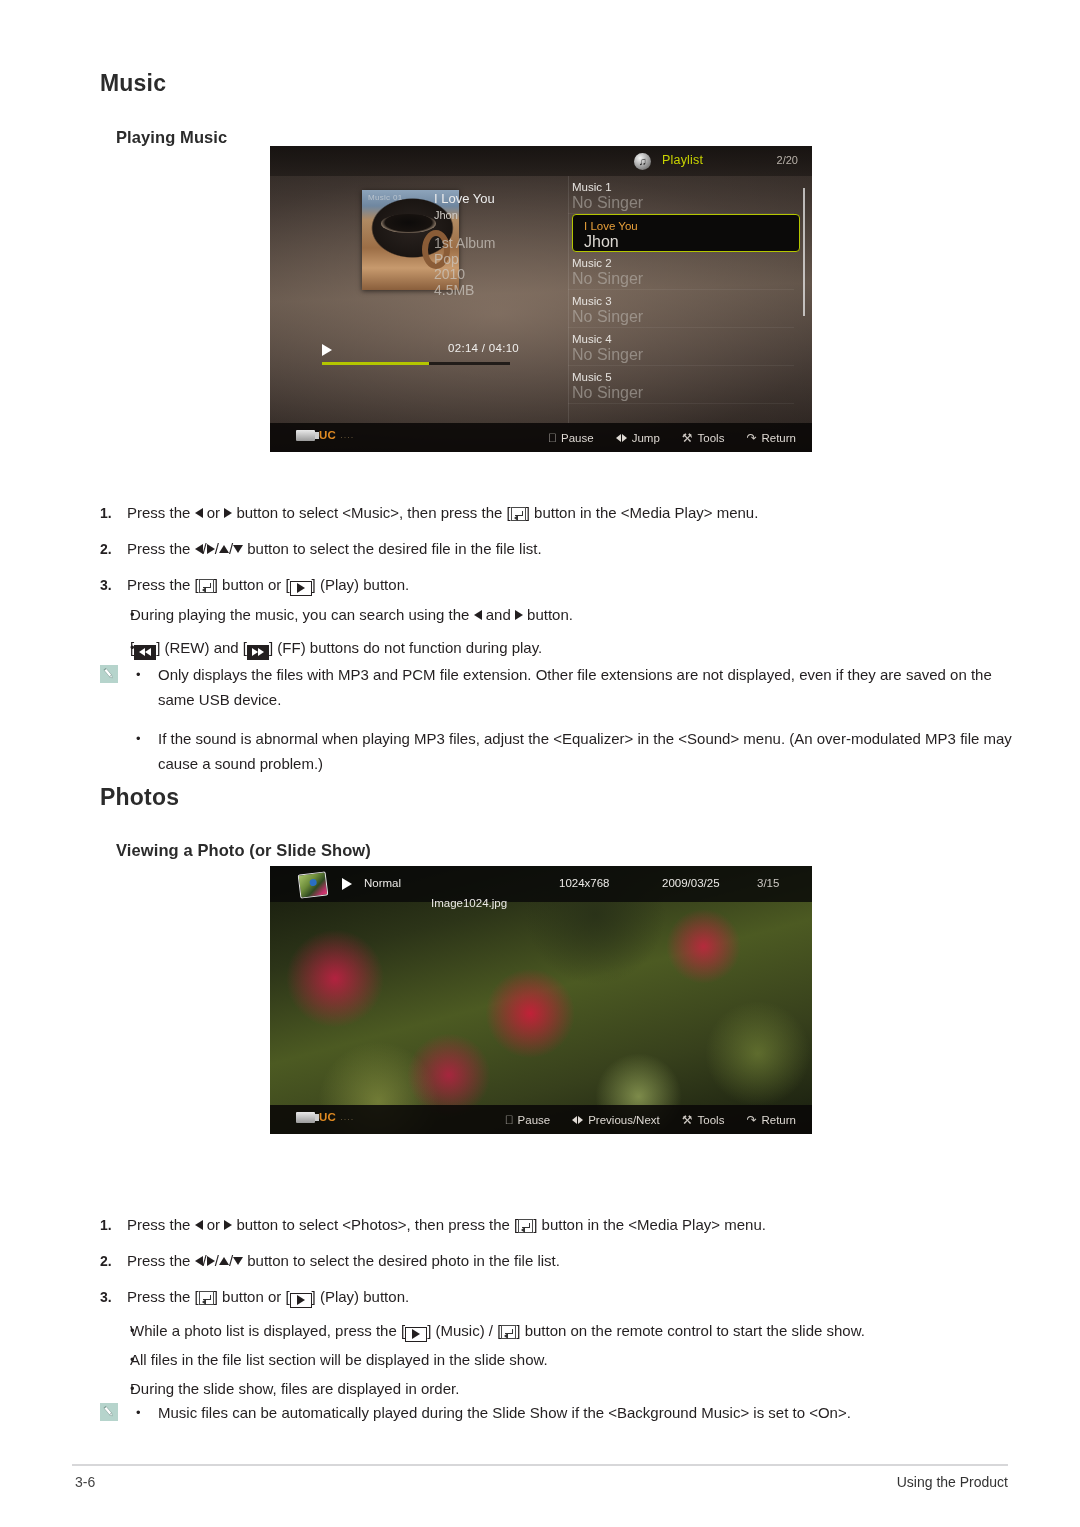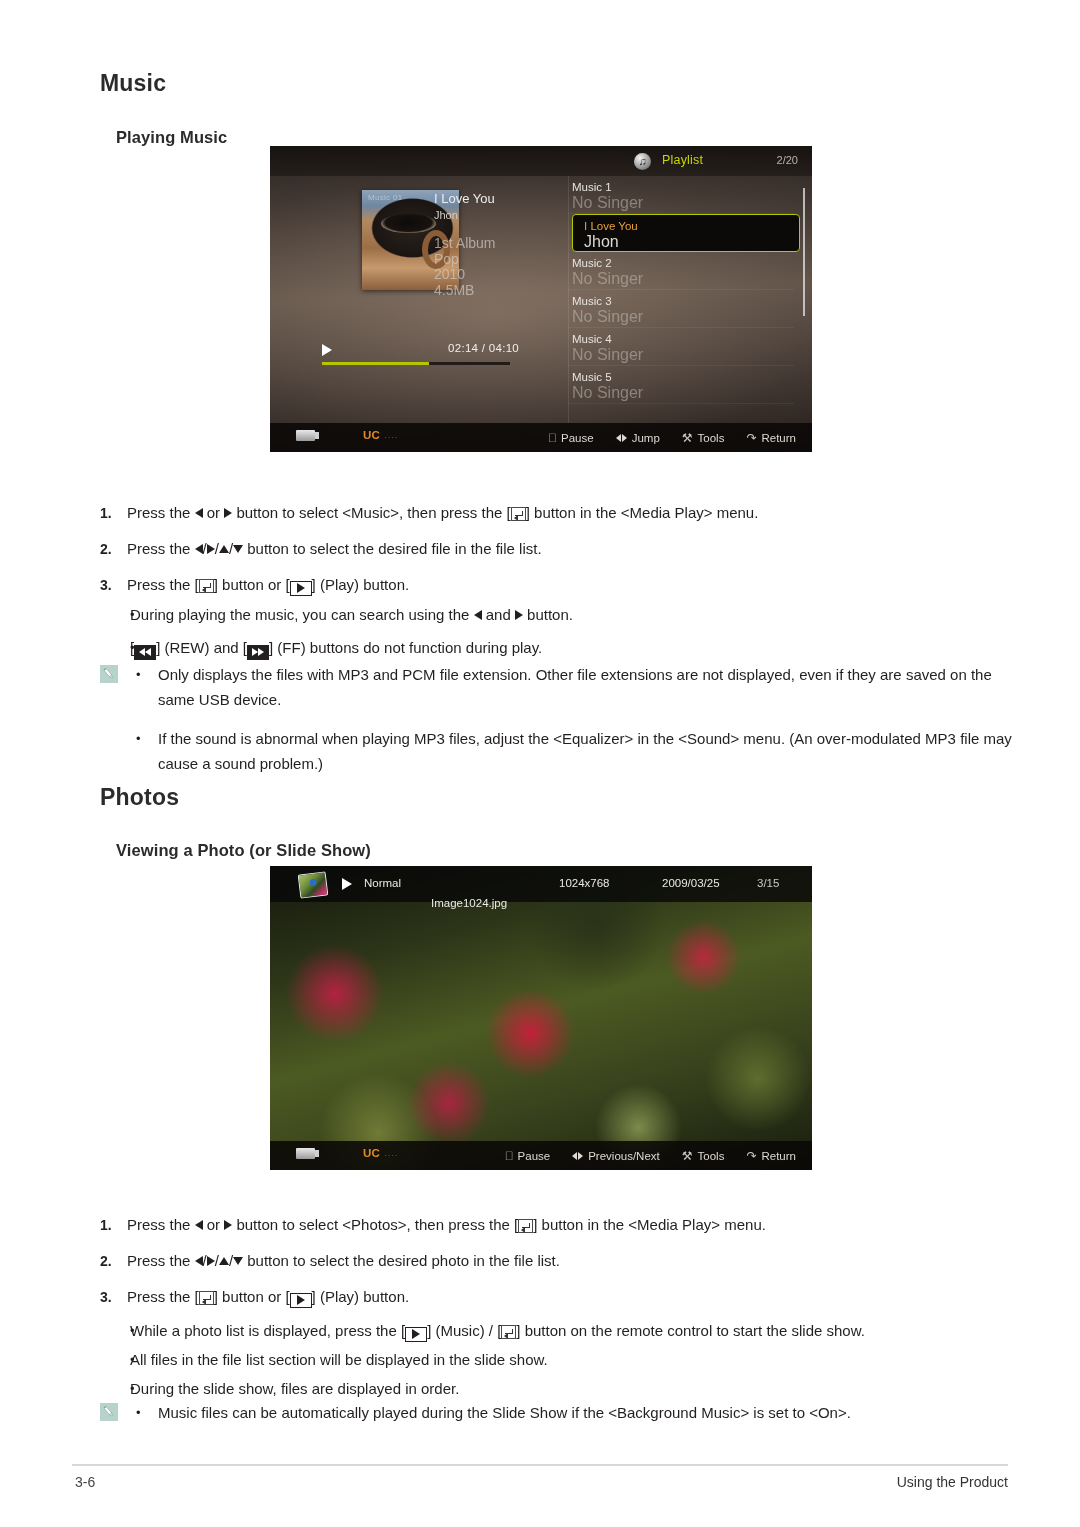--- a/index.html
+++ b/index.html
@@ -338,38 +338,38 @@
     background: linear-gradient(180deg,#e9e9e9,#9b9b9b);
     border-radius: 1px;
     position: relative;
   }
   .usb-glyph:after {
     content:"";
     position:absolute; right:-4px; top: 2px;
     width: 4px; height: 7px;
     background: #cfcfcf;
   }
-  .tv-src .uc { font-size: 11.5px; color:#e08a22; font-weight:bold; letter-spacing:.3px;padding-left:44px; }
+  .tv-src .uc { font-size: 11.5px; color:#e08a22; font-weight:bold; letter-spacing:.3px; }
   .tv-src .dots { font-size: 9px; color:#6a5a3c; letter-spacing:1px; }
   .tv-actions {
     position:absolute; right: 16px; top: 0; height: 29px;
     display:flex; align-items:center; gap: 22px;
   }
   .tv-act { display:flex; align-items:center; gap:5px; font-size: 11.5px; color:#ded9d3; }
   .tv-act .g { color:#cfcac4; font-size: 12px; line-height:1; }
   .lr-glyph { display:inline-flex; align-items:center; gap:1px; }
   .lr-glyph .a { width:0;height:0;border-top:4px solid transparent;border-bottom:4px solid transparent;border-right:5px solid #ded9d3; }
   .lr-glyph .b { width:0;height:0;border-top:4px solid transparent;border-bottom:4px solid transparent;border-left:5px solid #ded9d3; }
 
   
   #photo-viewer {
     left: 270px;
     top: 866px;
     width: 542px;
-    height: 304px;
+    height: 268px;
     background:
       radial-gradient(circle 70px at 12% 42%, rgba(214,26,74,.78), rgba(214,26,74,0) 70%),
       radial-gradient(circle 58px at 33% 78%, rgba(206,24,74,.72), rgba(206,24,74,0) 72%),
       radial-gradient(circle 64px at 48% 55%, rgba(224,20,62,.80), rgba(224,20,62,0) 70%),
       radial-gradient(circle 52px at 80% 30%, rgba(222,24,70,.72), rgba(222,24,70,0) 72%),
       radial-gradient(circle 60px at 68% 86%, rgba(178,196,108,.60), rgba(178,196,108,0) 72%),
       radial-gradient(circle 70px at 90% 70%, rgba(150,170,70,.45), rgba(150,170,70,0) 75%),
       radial-gradient(circle 80px at 20% 88%, rgba(190,200,90,.40), rgba(190,200,90,0) 75%),
       radial-gradient(circle 90px at 60% 18%, rgba(40,48,24,.85), rgba(40,48,24,0) 78%),
       linear-gradient(165deg, #14180c 0%, #2c3418 25%, #4c5a22 48%, #37401c 72%, #161b0e 100%);

